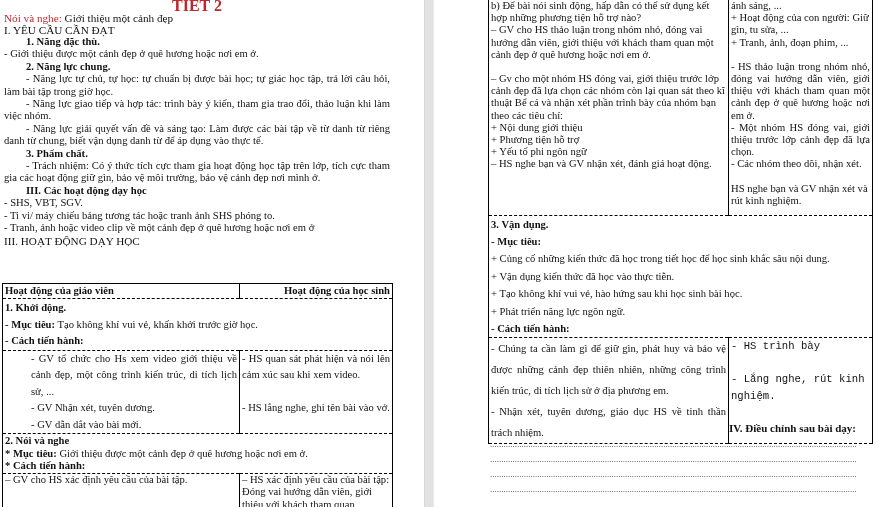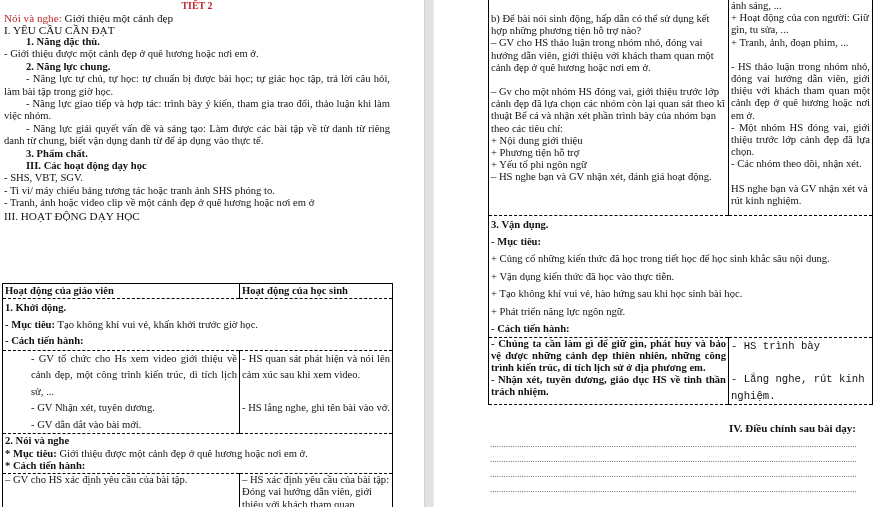--- a/index.html
+++ b/index.html
@@ -10,21 +10,21 @@
   .page-left { left: 0; width: 424px; height: 507px; }
   .gutter { position: absolute; left: 424px; top: 0; width: 10px; height: 507px; background: #e2e2e2; border-left: 1px solid #d6d6d6; border-right: 1px solid #ececec; }
   .page-right { left: 434px; width: 451px; height: 507px; }
 
   .b { font-weight: bold; }
   .red { color: #c0262d; }
   .ind { text-indent: 22px; }
   .just { text-align: justify; }
 
   .left-content { position: absolute; left: 4px; top: 0; width: 386px; }
-  .title-tiet { text-align: center; font-weight: bold; color: #c0262d; font-size: 10px; height: 12px; line-height: 12px; }
+  .title-tiet { text-align: center; font-weight: bold; color: #c0262d; font-size: 16px; height: 12px; line-height: 12px; }
   .h-lg { font-weight: normal; font-size: 11.2px; line-height: 12px; }
   .line { line-height: 12.4px; }
 
   table.act { border-collapse: collapse; width: 390px; table-layout: fixed; position: absolute; left: 2px; }
   table.act td { vertical-align: top; padding: 0 2px; font-size: 10.6px; line-height: 16.5px; }
   .dash-t { border-top: 1px dashed #000 !important; }
   .dash-b { border-bottom: 1px dashed #000 !important; }
   .sep-r { border-right: 1px solid #000; }
   .full-l { border-left: 1.5px solid #000; }
   .full-r { border-right: 1.5px solid #000; }
@@ -38,36 +38,37 @@
     <div class="title-tiet">TIẾT 2</div>
     <div class="h-lg"><span class="red">Nói và nghe:</span><span> Giới thiệu một cảnh đẹp</span></div>
     <div class="h-lg">I. YÊU CẦU CẦN ĐẠT</div>
     <div class="b ind line">1. Năng đặc thù.</div>
     <div class="line"> - Giới thiệu được một cảnh đẹp ở quê hương hoặc nơi em ở.</div>
     <div class="b ind line">2. Năng lực chung.</div>
     <div class="ind just line">- Năng lực tự chủ, tự học: tự chuẩn bị được bài học; tự giác học tập, trả lời câu hỏi, làm bài tập trong giờ học.</div>
     <div class="ind just line">- Năng lực giao tiếp và hợp tác: trình bày ý kiến, tham gia trao đổi, thảo luận khi làm việc nhóm.</div>
     <div class="ind just line">- Năng lực giải quyết vấn đề và sáng tạo: Làm được các bài tập về từ danh từ riêng danh từ chung, biết vận dụng danh từ để áp dụng vào thực tế.</div>
     <div class="b ind line">3. Phẩm chất.</div>
+    <div class="ind just line">- Trách nhiệm: Có ý thức tích cực tham gia hoạt động học tập trên lớp, tích cực tham gia các hoạt động giữ gìn, bảo vệ môi trường, bảo vệ cảnh đẹp nơi mình ở.</div>
     <div class="b ind line">III. Các hoạt động dạy học</div>
     <div class="line">- SHS, VBT, SGV.</div>
     <div class="line">- Ti vi/ máy chiếu bảng tương tác hoặc tranh ảnh SHS phóng to.</div>
     <div class="line">- Tranh, ảnh hoặc video clip về một cảnh đẹp ở quê hương hoặc nơi em ở</div>
     <div class="h-lg">III. HOẠT ĐỘNG DẠY HỌC</div>
   </div>
 
   <table class="act" style="top:283px;">
     <colgroup>
         <col style="width:237px">
         <col style="width:153px">
       </colgroup>
     <tbody>
         <tr>
       <td class="b sep-r" style="border-top:1px solid #000;border-left:1.5px solid #000;line-height:14px;">Hoạt động của giáo viên</td>
-      <td class="b full-r" style="border-top:1px solid #000;line-height:14px;">Hoạt động của học sinh</td>
+      <td class="b full-r" style="border-top:1px solid #000;line-height:14px;text-align:right;">Hoạt động của học sinh</td>
     </tr>
     <tr>
       <td colspan="2" class="dash-t full-l full-r" style="padding-top:1px;margin-top:15px;">
         <div class="b">1. Khởi động.</div>
         <div><span class="b">- Mục tiêu:</span><span> Tạo không khí vui vẻ, khấn khởi trước giờ học.</span></div>
         <div class="b">- Cách tiến hành:</div>
       </td>
     </tr>
     <tr>
       <td class="dash-t sep-r full-l" style="height:82px;padding-left:28px;">
@@ -99,21 +100,21 @@
 <div class="gutter"></div>
 
 <div class="page page-right">
   <table class="act" style="top:0;left:54px;width:384px;">
     <colgroup>
         <col style="width:240px">
         <col style="width:144px">
       </colgroup>
     <tbody>
         <tr>
-      <td class="dash-b sep-r full-l" style="line-height:12.2px;padding-top:13px;height:215px;">
+      <td class="dash-b sep-r full-l" style="line-height:12.2px;height:215px;">
         <div>b) Để bài nói sinh động, hấp dẫn có thể sử dụng kết hợp những phương tiện hỗ trợ nào?</div>
         <div>– GV cho HS thảo luận trong nhóm nhỏ, đóng vai hướng dẫn viên, giới thiệu với khách tham quan một cảnh đẹp ở quê hương hoặc nơi em ở.</div>
         <div style="height:12px"></div>
         <div>– Gv cho một nhóm HS đóng vai, giới thiệu trước lớp cảnh đẹp đã lựa chọn các nhóm còn lại quan sát theo kĩ thuật Bể cá và nhận xét phần trình bày của nhóm bạn theo các tiêu chí:</div>
         <div>+ Nội dung giới thiệu</div>
         <div>+ Phương tiện hỗ trợ</div>
         <div>+ Yếu tố phi ngôn ngữ</div>
         <div>– HS nghe bạn và GV nhận xét, đánh giá hoạt động.</div>
       </td>
       <td class="dash-b full-r" style="line-height:12.2px;">
@@ -133,21 +134,21 @@
         <div class="b">3. Vận dụng.</div>
         <div class="b">- Mục tiêu:</div>
         <div>+ Củng cố những kiến thức đã học trong tiết học để học sinh khắc sâu nội dung.</div>
         <div>+ Vận dụng kiến thức đã học vào thực tiễn.</div>
         <div>+ Tạo không khí vui vẻ, hào hứng sau khi học sinh bài học.</div>
         <div>+ Phát triển năng lực ngôn ngữ.</div>
         <div class="b">- Cách tiến hành:</div>
       </td>
     </tr>
     <tr>
-      <td class="dash-t dash-b sep-r full-l" style="line-height:12px;font-weight:bold;">
+      <td class="dash-t dash-b sep-r full-l" style="line-height:21px;">
         <div class="just">- Chúng ta cần làm gì để giữ gìn, phát huy và bảo vệ được những cảnh đẹp thiên nhiên, những công trình kiến trúc, di tích lịch sử ở địa phương em.</div>
         <div class="just">- Nhận xét, tuyên dương, giáo dục HS về tinh thần trách nhiệm.</div>
       </td>
       <td class="dash-t dash-b full-r" style="line-height:16.5px;font-family:Liberation Mono, monospace;">
         <div>- HS trình bày</div>
         <div style="height:16.5px"></div>
         <div>- Lắng nghe, rút kinh nghiệm.</div>
       </td>
     </tr>
   </tbody>

